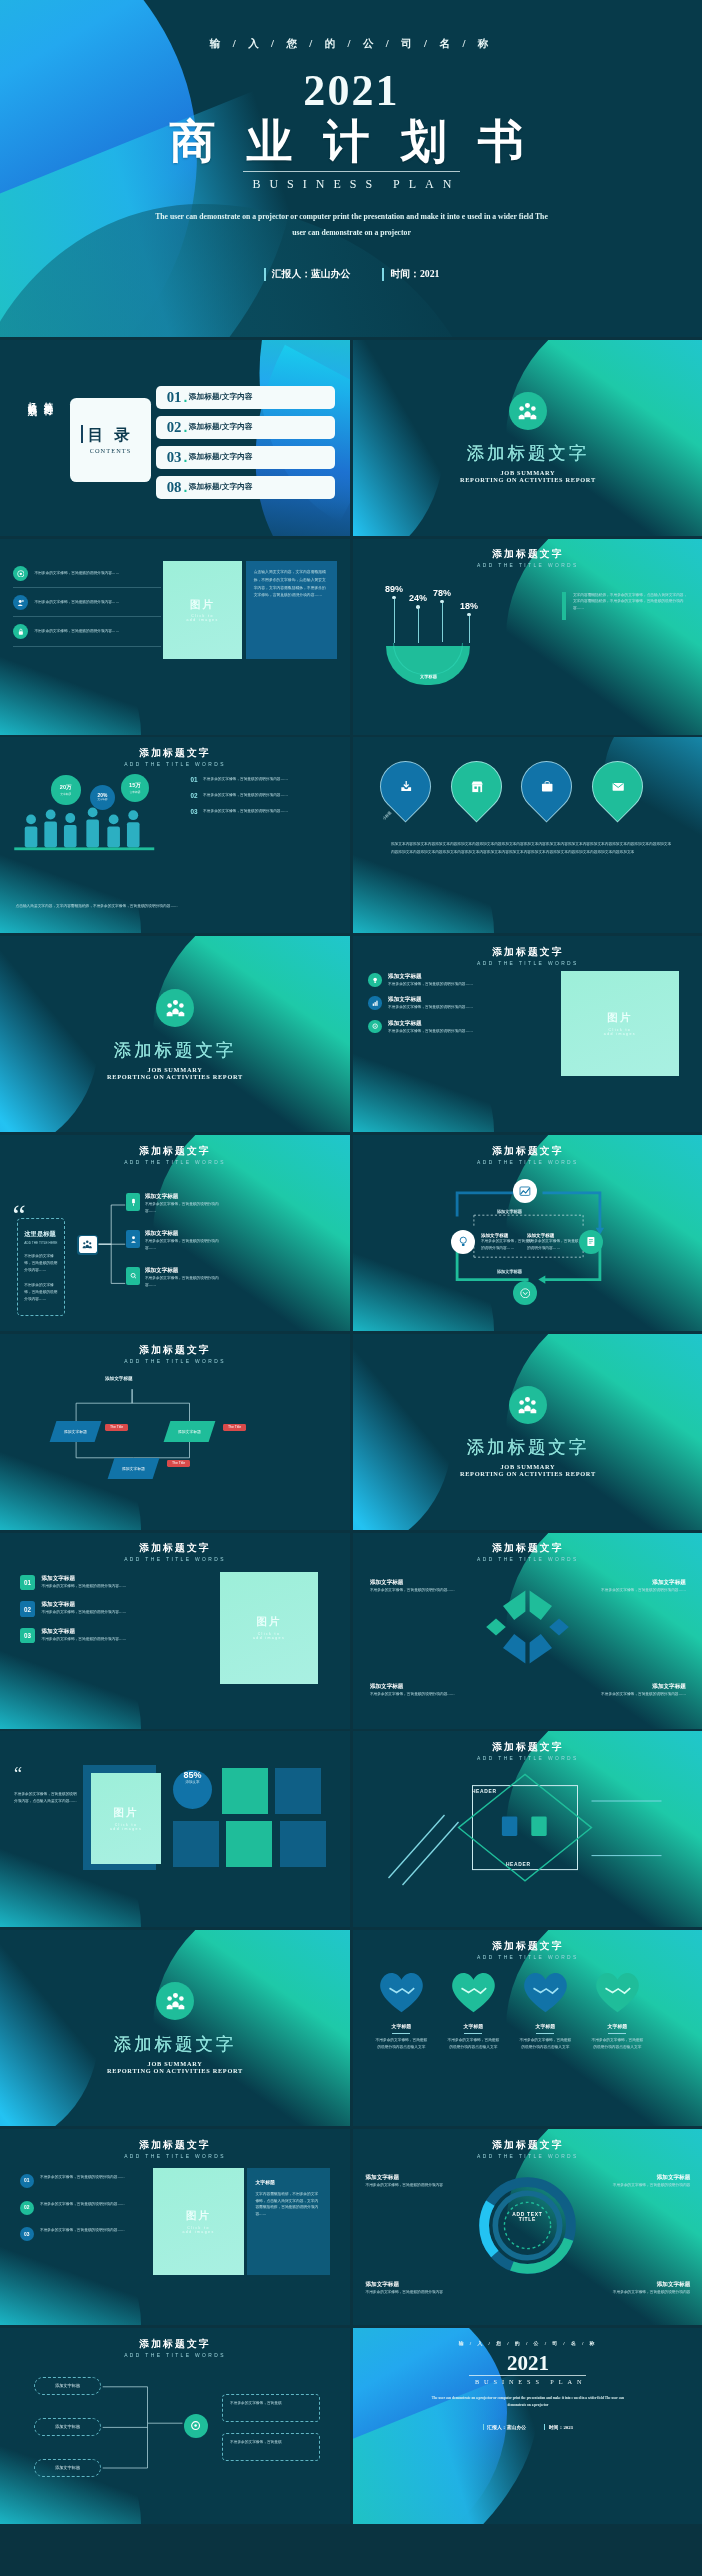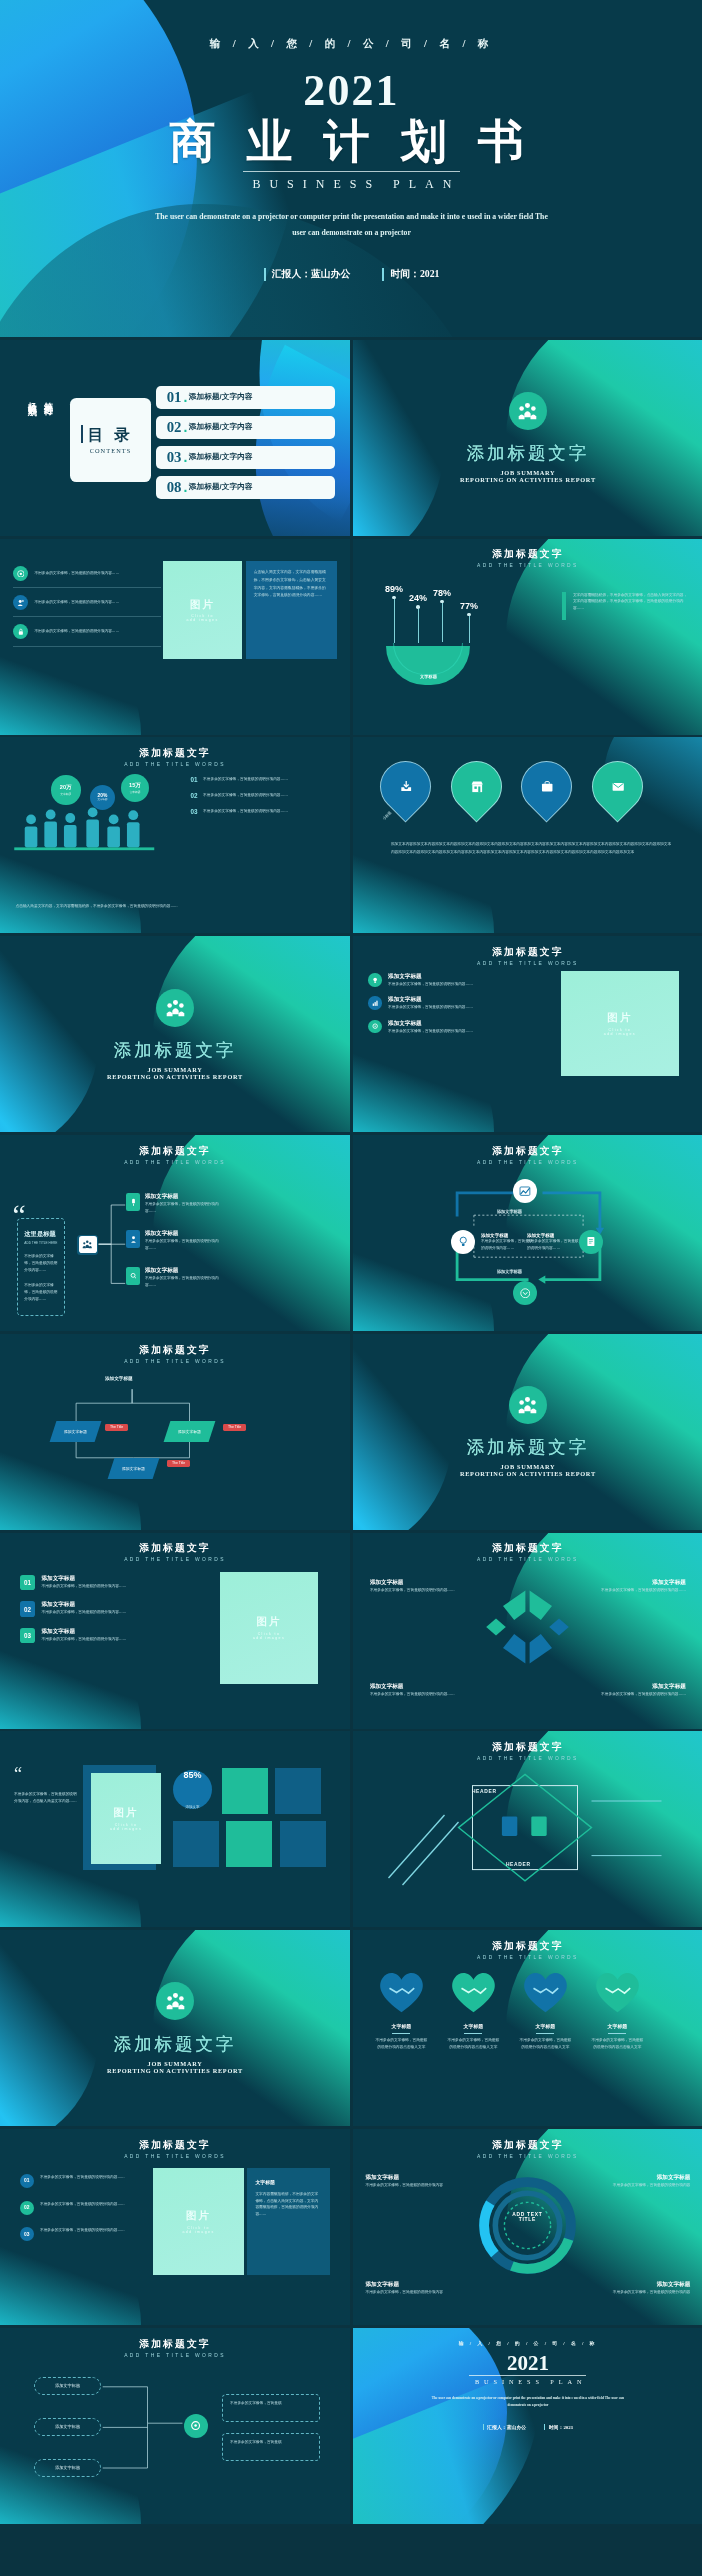--- a/index.html
+++ b/index.html
@@ -306,21 +306,21 @@
           <div class="pct">24%</div>
           <div class="node" style="margin:2.1px auto 0;"></div>
           <div class="stem" style="height:34px;margin:0 auto;"></div>
         </div>
         <div style="position:absolute;left:52px;top:4.2px;">
           <div class="pct">78%</div>
           <div class="node" style="margin:2.1px auto 0;"></div>
           <div class="stem" style="height:39px;margin:0 auto;"></div>
         </div>
         <div style="position:absolute;left:79px;top:17px;">
-          <div class="pct">77%</div>
+          <div class="pct">18%</div>
           <div class="node" style="margin:2.1px auto 0;"></div>
           <div class="stem" style="height:27px;margin:0 auto;"></div>
         </div>
 
         <div style="position:absolute;left:5.6px;top:62px;width:84px;height:39px;border-radius:0 0 42px 42px;background:#1fbd9a;display:flex;align-items:flex-end;justify-content:center;padding-bottom:5.6px;">
           <span style="font-size:4.2px;color:#fff;font-weight:bold;">文字标题</span>
         </div>
         <div style="position:absolute;left:12.6px;top:59px;width:70px;height:32px;border:1.4px solid #2fd9b8;border-top:none;border-radius:0 0 35px 35px;opacity:.6;"></div>
       </div>
       <div style="position:absolute;right:15.5px;top:53px;width:125px;display:flex;gap:7px;z-index:4;">
@@ -739,21 +739,21 @@
     <div class="slide">
       <div class="blob corner-bl"></div>
       <div style="position:absolute;left:14px;top:37px;z-index:5;"><span class="quote-mark" style="font-size:18px;">“</span></div>
       <div class="body-txt" style="position:absolute;left:14px;top:60px;width:65px;z-index:5;">不用多余的文字修饰，言简意赅的说明分项内容，点击输入简要文字内容……</div>
       <div style="position:absolute;left:83px;top:34px;width:73px;height:105px;background:#0f5f86;z-index:4;"></div>
       <div class="imgbox" style="position:absolute;left:91px;top:42px;width:70px;height:91px;z-index:5;">
         <div class="p1">图片</div>
         <div class="p2">Click to</div>
         <div class="p3">add images</div>
       </div>
-      <div style="position:absolute;left:173px;top:39px;width:39px;height:39px;border-radius:50%;background:#1173a8;display:flex;flex-direction:column;align-items:center;justify-content:space-between;z-index:5;">
+      <div style="position:absolute;left:173px;top:39px;width:39px;height:39px;border-radius:50%;background:#1173a8;display:flex;flex-direction:column;align-items:center;justify-content:flex-start;z-index:5;">
         <span style="font-size:9px;font-weight:bold;color:#fff;">85%</span>
         <span style="font-size:3.5px;color:#d6eef6;">添加文字</span>
       </div>
       <div style="position:absolute;left:222px;top:37px;width:46px;height:46px;background:#1fbd9a;z-index:5;"></div>
       <div style="position:absolute;left:275px;top:37px;width:46px;height:46px;background:#0f5f86;z-index:5;"></div>
       <div style="position:absolute;left:173px;top:90px;width:46px;height:46px;background:#0f5f86;z-index:5;"></div>
       <div style="position:absolute;left:226px;top:90px;width:46px;height:46px;background:#1fbd9a;z-index:5;"></div>
       <div style="position:absolute;left:280px;top:90px;width:46px;height:46px;background:#0f5f86;z-index:5;"></div>
     </div>
 

